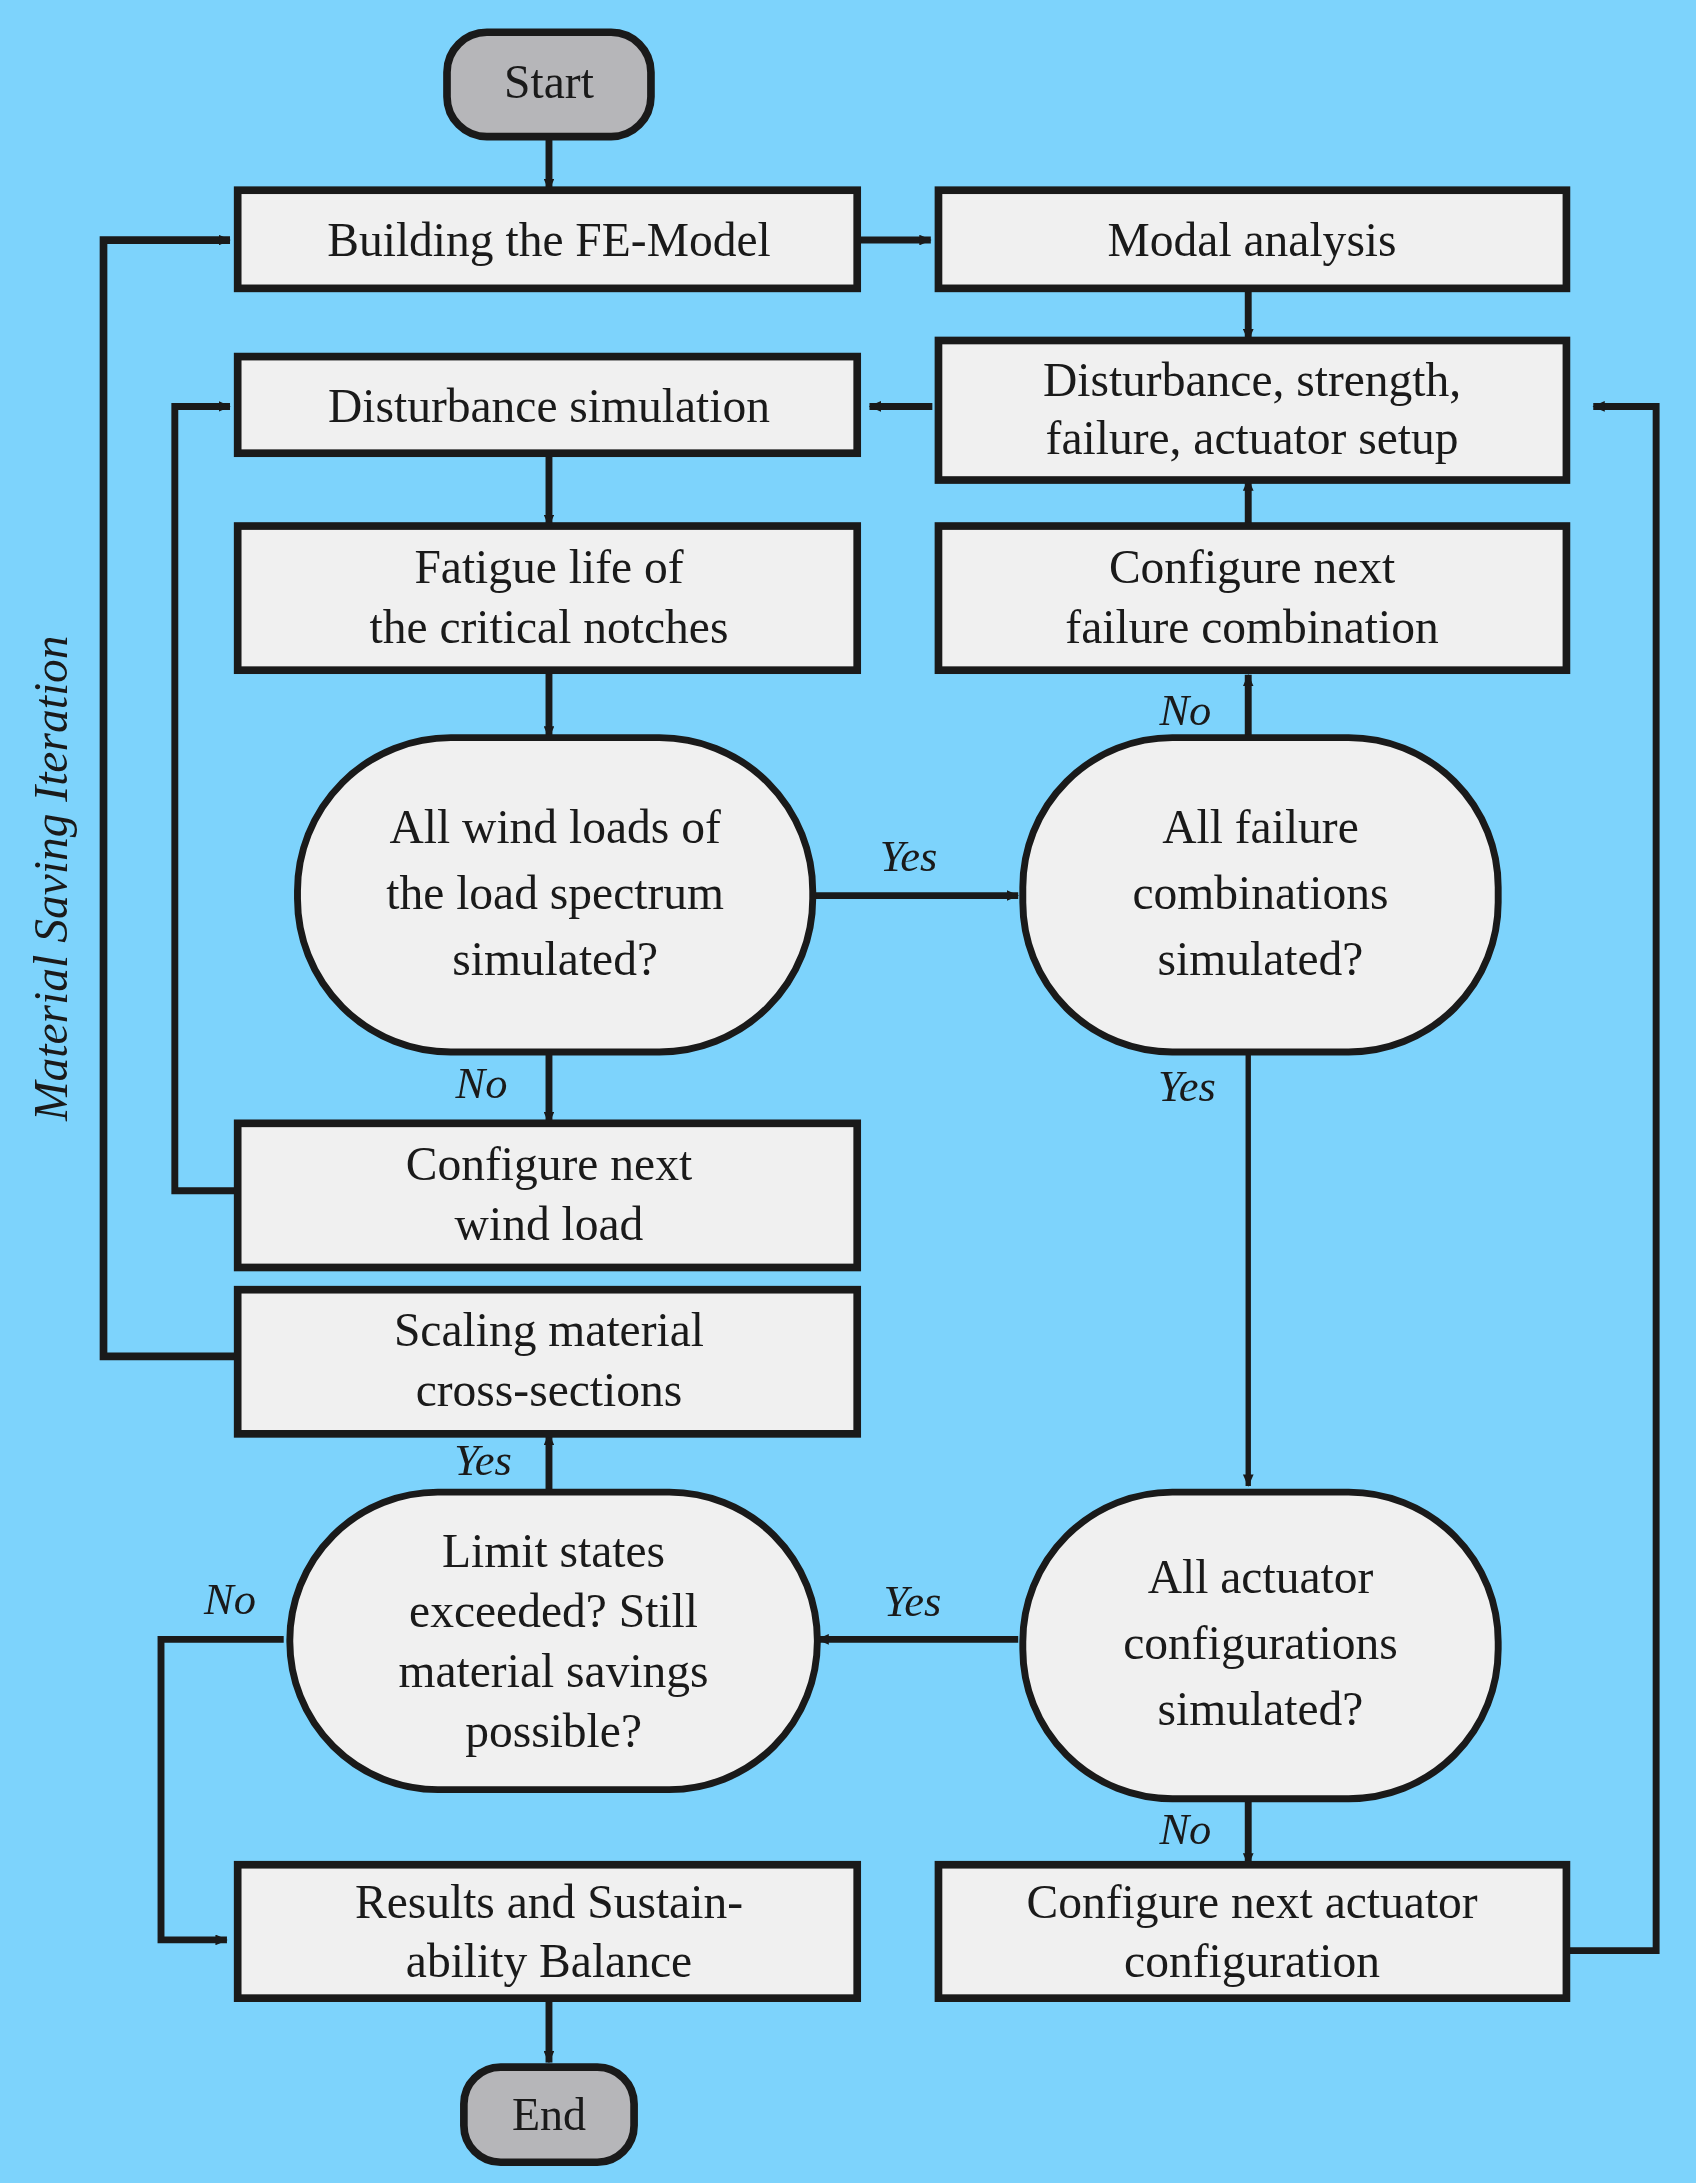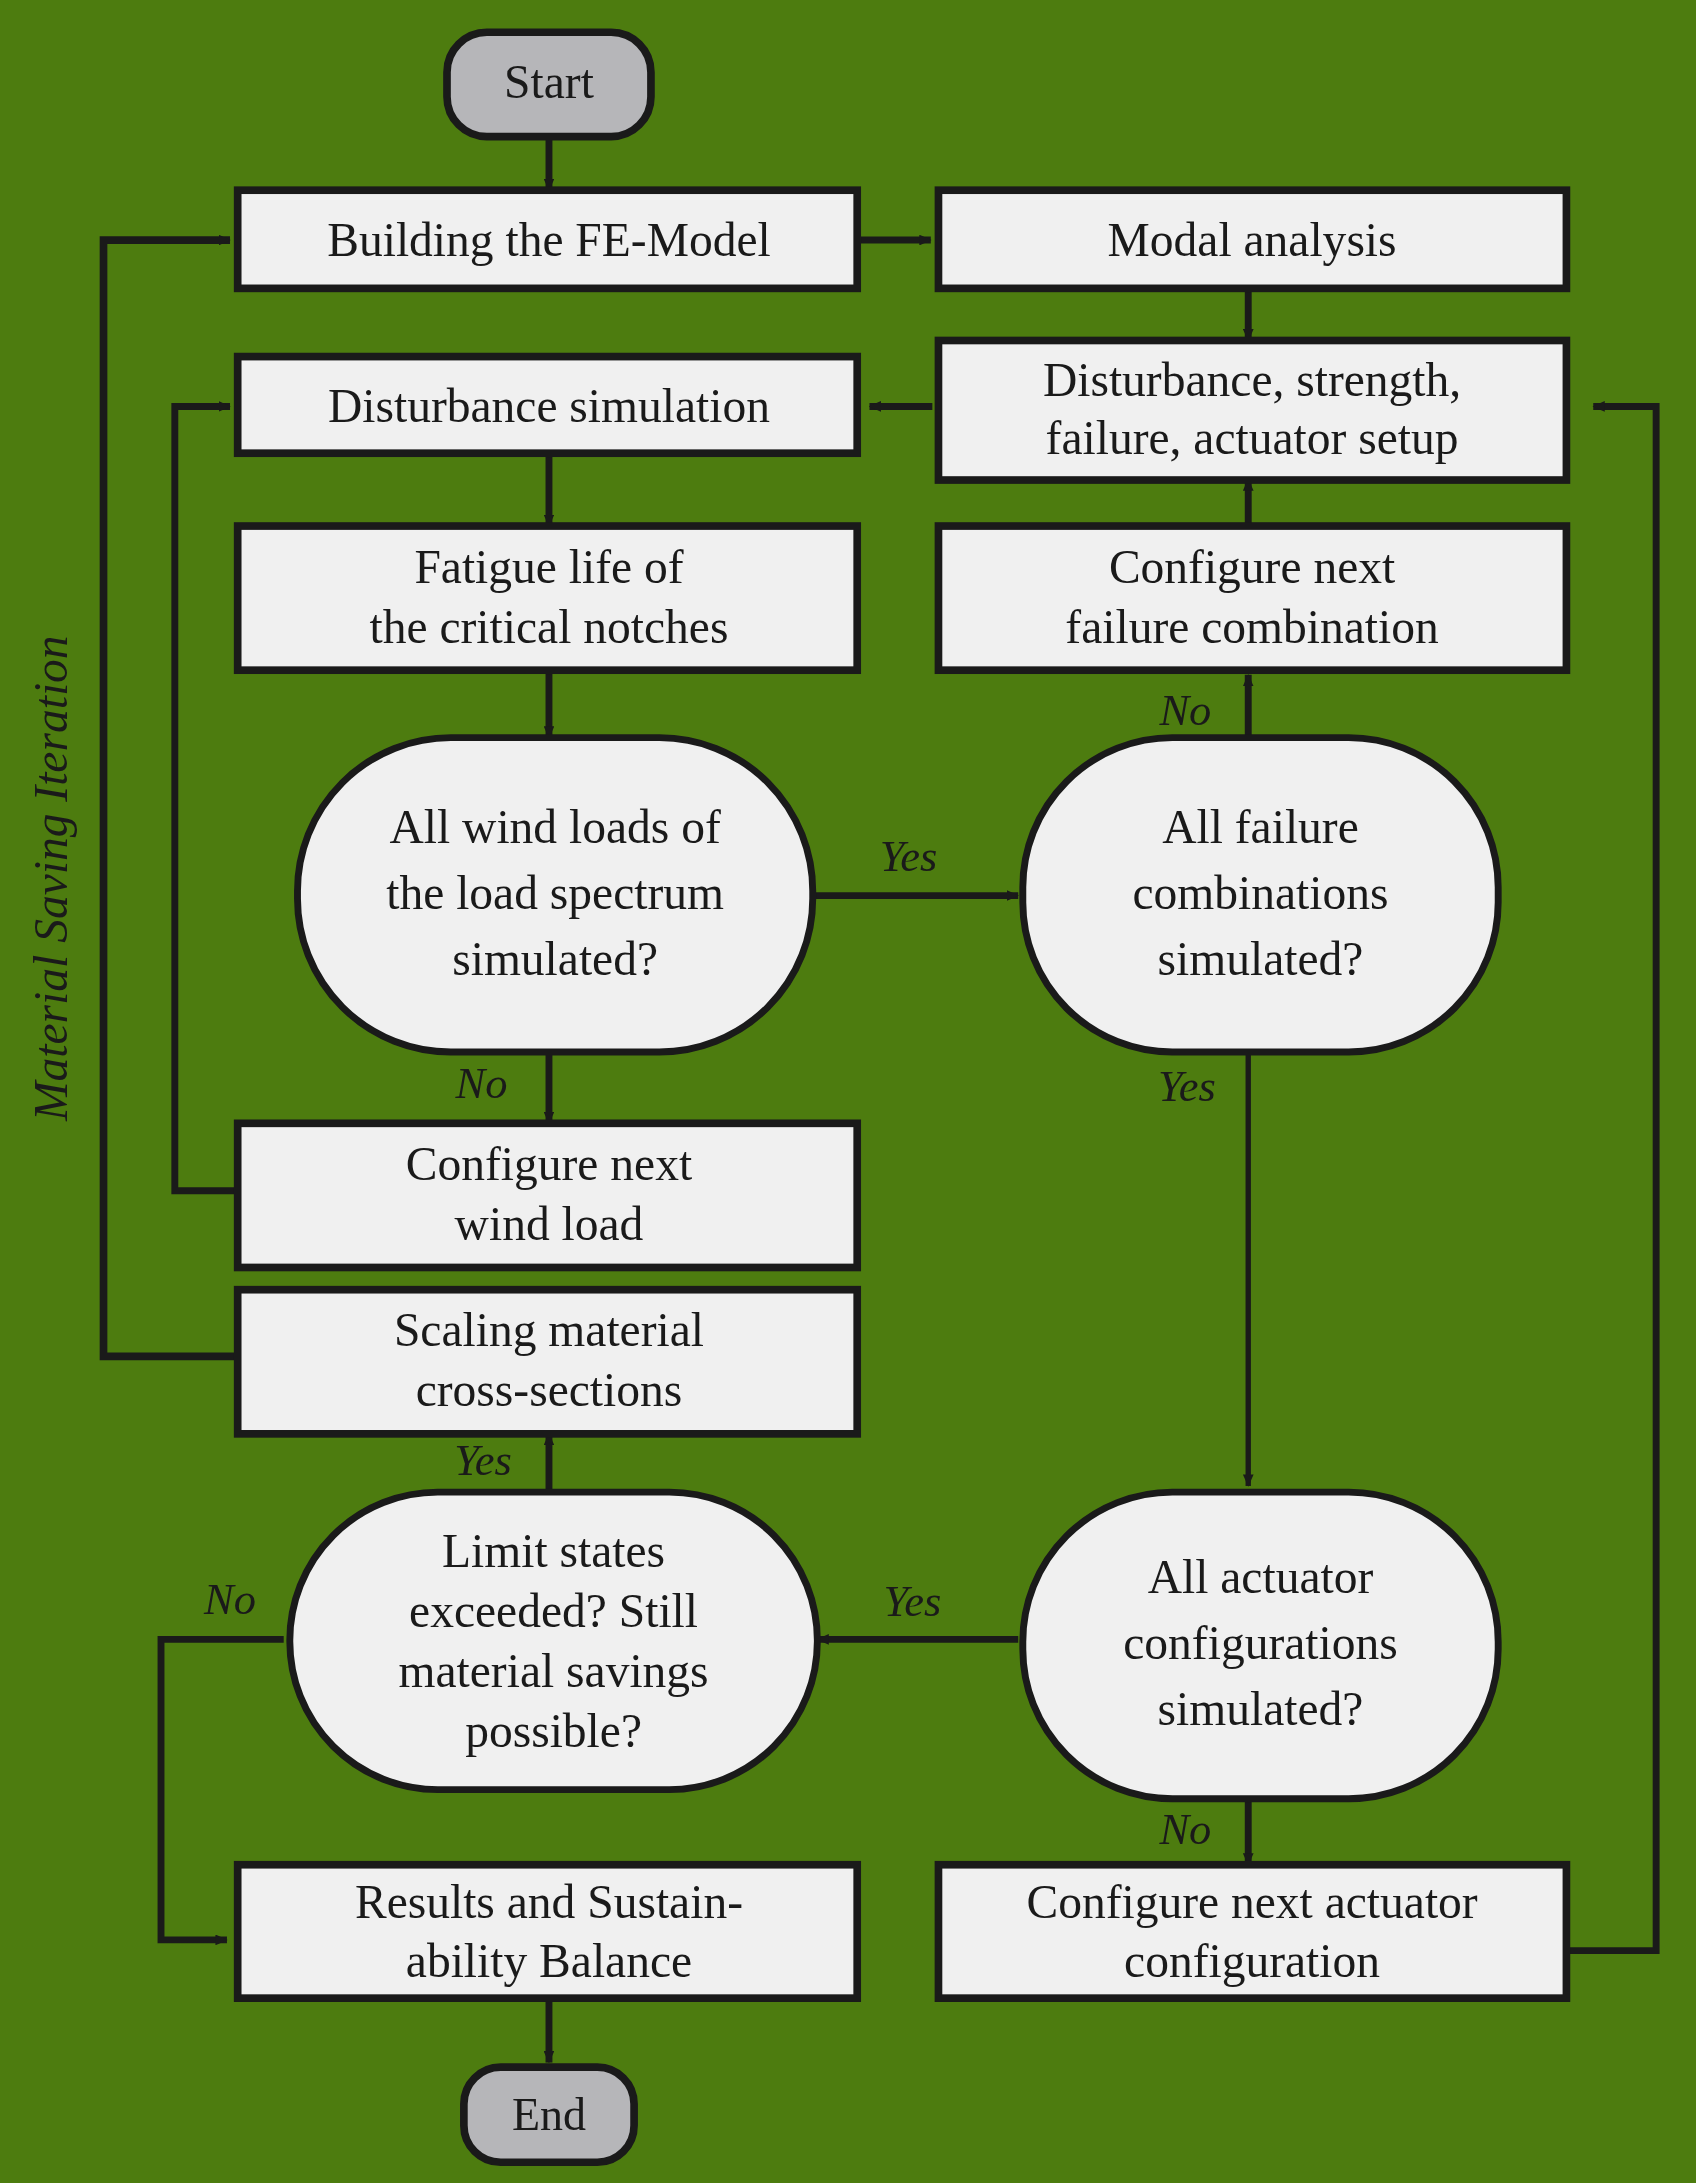--- a/index.html
+++ b/index.html
@@ -1,17 +1,17 @@
 <!DOCTYPE html>
 <html style="font-size:12.3px"><head>
 <meta charset="utf-8">
 <style>
   html,body{margin:0;padding:0;background:#ffffff;}
   body{font-family:"Liberation Serif", serif;}
-  #stage{position:relative;width:1696px;height:2183px;background:#4d7c0f;overflow:hidden;}
+  #stage{position:relative;width:1696px;height:2183px;background:#7dd3fc;overflow:hidden;}
   #flow{position:absolute;left:0;top:0;width:1696px;height:2183px;}
 </style>
 </head>
 <body>
 
 <div id="stage">
 
   <svg id="flow" viewBox="0 0 2212 2847" xmlns="http://www.w3.org/2000/svg">
     <defs>
       <marker id="ah" markerWidth="16" markerHeight="14" refX="15" refY="7" orient="auto" markerUnits="userSpaceOnUse">

